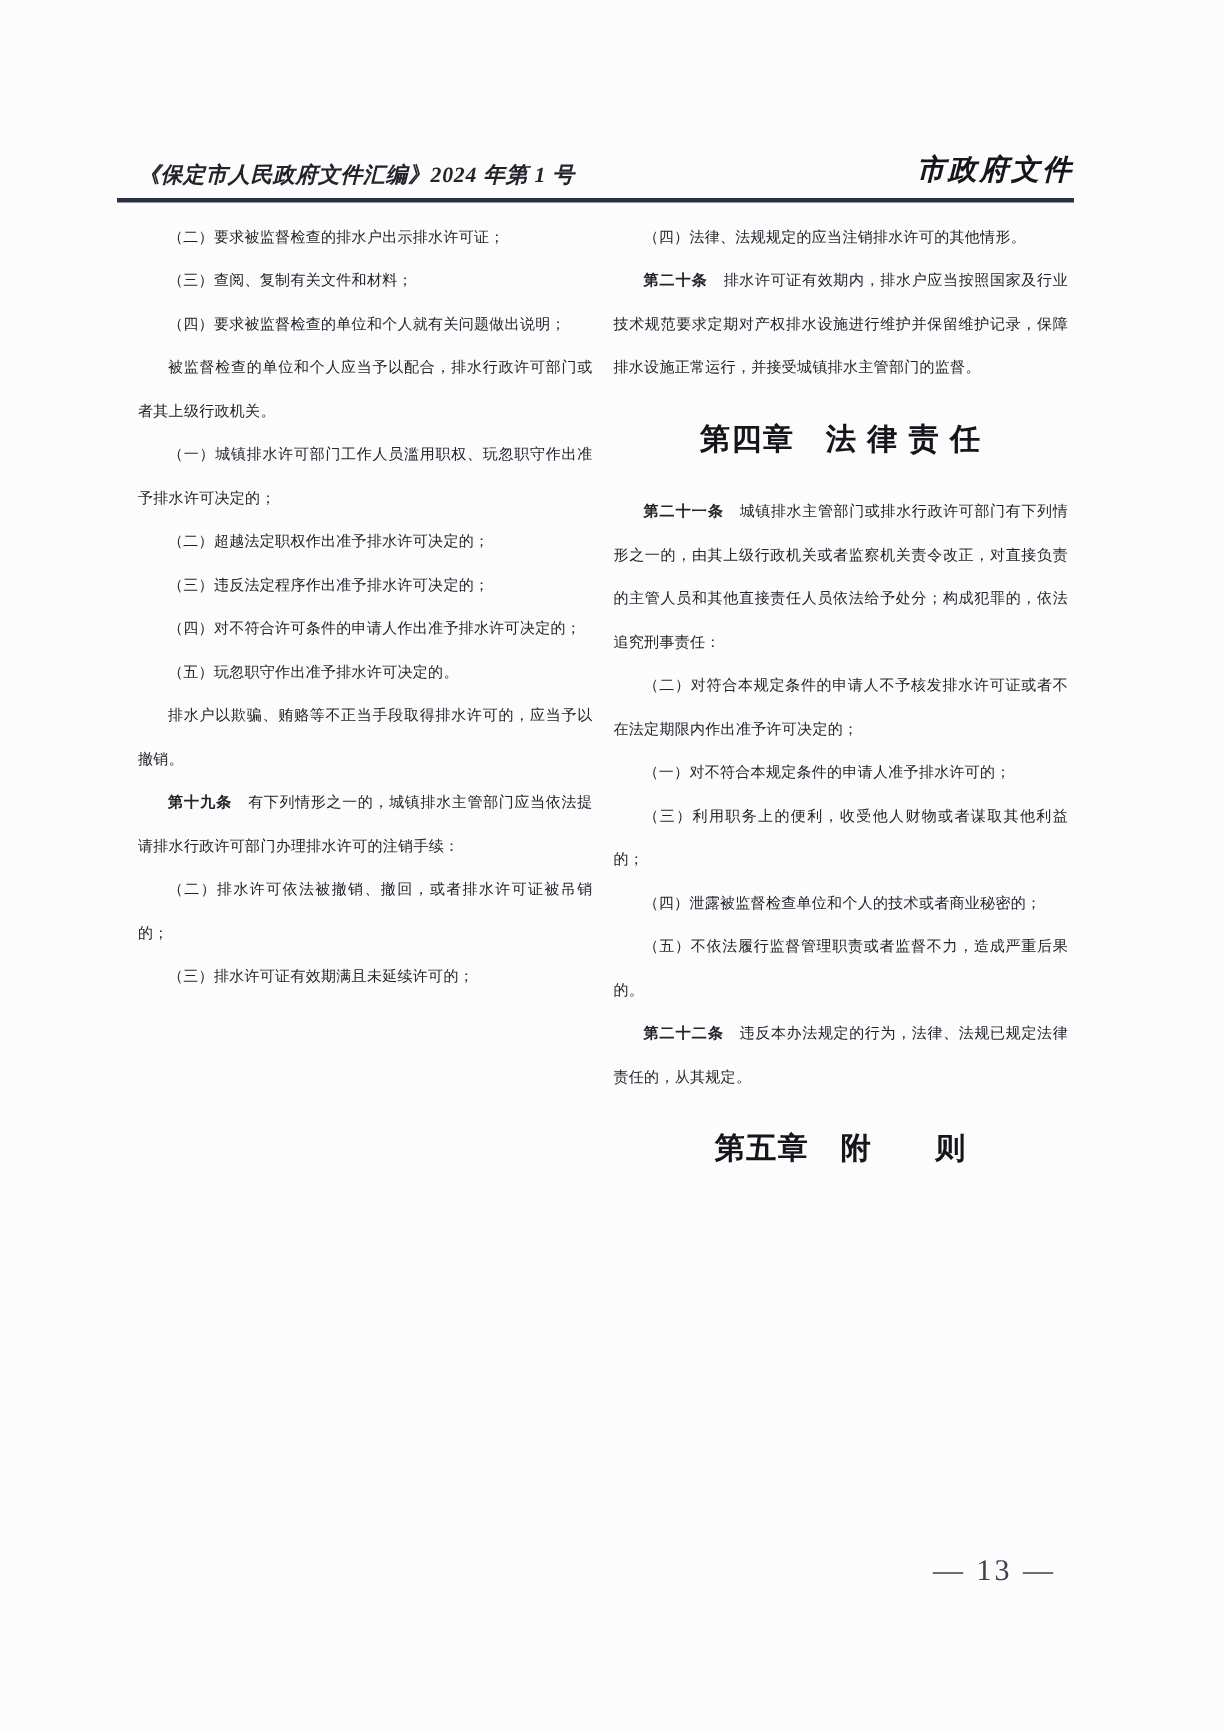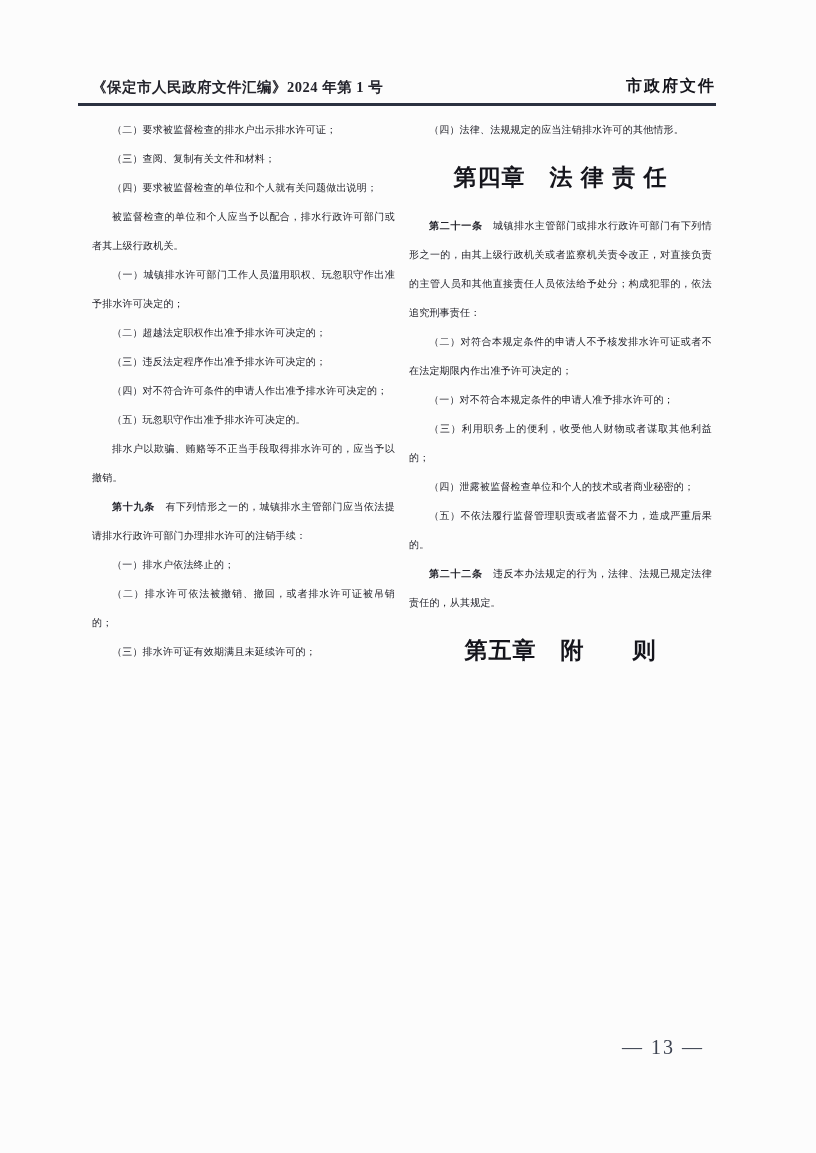--- a/index.html
+++ b/index.html
@@ -14,28 +14,29 @@
     position:relative;
     width:816px;height:1153px;
     background:var(--bg);
     color:var(--text);
     font-family:"Liberation Serif","DejaVu Serif",serif;
     overflow:hidden;
   }
   .header{
     display:flex;justify-content:space-between;align-items:flex-end;
     margin:0 100px 0 78px;
-    padding:76px 0 0 14px;
+    padding:100px 0 0 14px;
+    font-style:italic;
   }
   .header-left{
     font-size:14.5px;font-weight:600;letter-spacing:.5px;color:var(--text);
   }
   .header-right{
     font-family:"Liberation Sans","DejaVu Sans",sans-serif;
-    font-size:16px;font-weight:700;letter-spacing:2px;color:#15151c;
+    font-size:19px;font-weight:700;letter-spacing:2px;color:#15151c;
   }
   .header-rule{
     height:3px;background:var(--rule);
     margin:6px 100px 0 78px;
   }
   .columns{
     display:flex;gap:14px;
     margin:9px 104px 0 92px;
   }
   .col{width:303px;}
@@ -48,21 +49,21 @@
     letter-spacing:.2px;
   }
   .article-num{
     font-family:"Liberation Sans","DejaVu Sans",sans-serif;
     font-weight:700;
     letter-spacing:.5px;
   }
   .chapter-heading{
     font-family:"Liberation Sans","DejaVu Sans",sans-serif;
     font-weight:700;
-    font-size:23px;
+    font-size:20px;
     line-height:29px;
     text-align:center;
     letter-spacing:1px;
     margin:19px 0;
     color:#15151c;
   }
   .footer{
     position:absolute;
     top:1036px;right:112px;
     font-size:20px;
@@ -88,26 +89,26 @@
         <p class="para">（三）查阅、复制有关文件和材料；</p>
         <p class="para">（四）要求被监督检查的单位和个人就有关问题做出说明；</p>
         <p class="para">被监督检查的单位和个人应当予以配合，排水行政许可部门或者其上级行政机关。</p>
         <p class="para">（一）城镇排水许可部门工作人员滥用职权、玩忽职守作出准予排水许可决定的；</p>
         <p class="para">（二）超越法定职权作出准予排水许可决定的；</p>
         <p class="para">（三）违反法定程序作出准予排水许可决定的；</p>
         <p class="para">（四）对不符合许可条件的申请人作出准予排水许可决定的；</p>
         <p class="para">（五）玩忽职守作出准予排水许可决定的。</p>
         <p class="para">排水户以欺骗、贿赂等不正当手段取得排水许可的，应当予以撤销。</p>
         <p class="para"><span class="article-num">第十九条</span>　有下列情形之一的，城镇排水主管部门应当依法提请排水行政许可部门办理排水许可的注销手续：</p>
-        <p class="para">（一）排水户依法终止的；</p>
         <p class="para">（二）排水许可依法被撤销、撤回，或者排水许可证被吊销的；</p>
         <p class="para">（三）排水许可证有效期满且未延续许可的；</p>
       </section>
     <section class="col" id="col-right">
         <p class="para">（四）法律、法规规定的应当注销排水许可的其他情形。</p>
+        <p class="para"><span class="article-num">第二十条</span>　排水许可证有效期内，排水户应当按照国家及行业技术规范要求定期对产权排水设施进行维护并保留维护记录，保障排水设施正常运行，并接受城镇排水主管部门的监督。</p>
         <div class="chapter-heading">第四章　法 律 责 任</div>
         <p class="para"><span class="article-num">第二十一条</span>　城镇排水主管部门或排水行政许可部门有下列情形之一的，由其上级行政机关或者监察机关责令改正，对直接负责的主管人员和其他直接责任人员依法给予处分；构成犯罪的，依法追究刑事责任：</p>
         <p class="para">（二）对符合本规定条件的申请人不予核发排水许可证或者不在法定期限内作出准予许可决定的；</p>
         <p class="para">（一）对不符合本规定条件的申请人准予排水许可的；</p>
         <p class="para">（三）利用职务上的便利，收受他人财物或者谋取其他利益的；</p>
         <p class="para">（四）泄露被监督检查单位和个人的技术或者商业秘密的；</p>
         <p class="para">（五）不依法履行监督管理职责或者监督不力，造成严重后果的。</p>
         <p class="para"><span class="article-num">第二十二条</span>　违反本办法规定的行为，法律、法规已规定法律责任的，从其规定。</p>
         <div class="chapter-heading">第五章　附　　则</div>
       </section>

